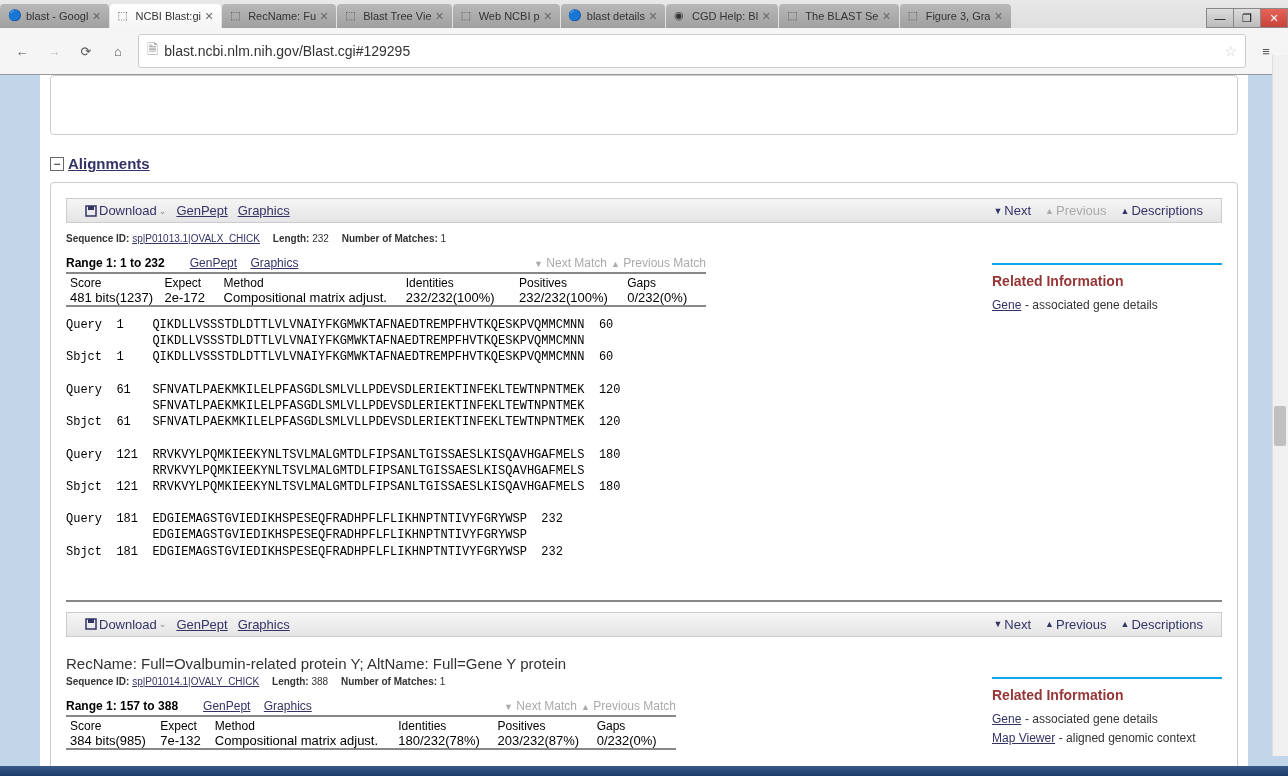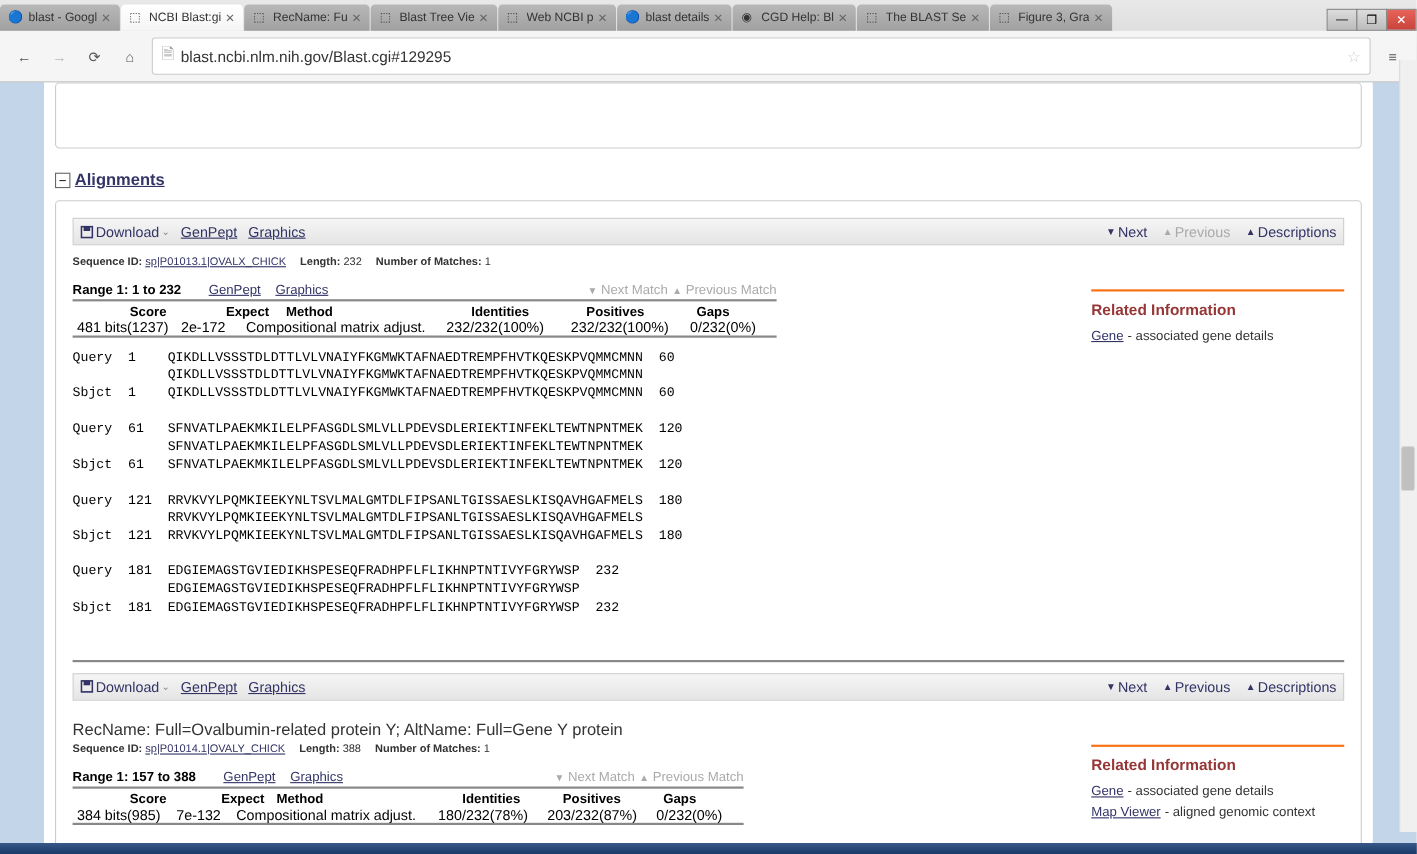--- a/index.html
+++ b/index.html
@@ -30,21 +30,21 @@
     .page-inner { background: #fff; margin: 0 30px; padding: 0 10px 20px; }
     
     .top-panel { border: 1px solid #ccc; background: #fff; margin: 0 0 20px; height: 60px; border-radius: 4px; }
     
     .section-header { display: flex; align-items: center; margin: 10px 0; }
     .collapse-icon { width: 14px; height: 14px; border: 1px solid #666; display: inline-flex; align-items: center; justify-content: center; font-size: 12px; margin-right: 4px; background: #fff; cursor: pointer; }
     .section-link { color: #336; text-decoration: underline; font-size: 15px; font-weight: bold; }
     
     .alignment-container { border: 1px solid #ccc; border-radius: 4px; padding: 15px; background: #fff; }
     
-    .alignment-toolbar { display: flex; align-items: center; background: linear-gradient(#f5f5f5, #e5e5e5); border: 1px solid #ccc; padding: 4px 6px; font-size: 13px; }
+    .alignment-toolbar { display: flex; align-items: center; background: linear-gradient(#f5f5f5, #e5e5e5); border: 1px solid #ccc; padding: 4px 18px; font-size: 13px; }
     .toolbar-left { display: flex; align-items: center; gap: 10px; }
     .toolbar-right { margin-left: auto; display: flex; align-items: center; gap: 14px; }
     .dl-btn { color: #336; cursor: pointer; display: flex; align-items: center; gap: 2px; }
     .toolbar-link { color: #336; text-decoration: underline; cursor: pointer; }
     .nav-link { color: #336; cursor: pointer; display: flex; align-items: center; gap: 2px; }
     .nav-link.disabled { color: #aaa; }
     .triangle-down { font-size: 9px; }
     .triangle-up { font-size: 9px; }
     
     .result-block { padding: 10px 0; }
@@ -55,35 +55,35 @@
     .seq-meta { margin-left: 10px; }
     
     .range-bar { display: flex; align-items: center; font-size: 12px; border-bottom: 2px solid #888; padding-bottom: 2px; margin-bottom: 2px; width: 640px; }
     .range-label { font-weight: bold; }
     .range-links { margin-left: 25px; }
     .range-links a { color: #336; text-decoration: underline; margin-right: 10px; }
     .match-nav { margin-left: auto; display: flex; gap: 4px; }
     .match-nav span { color: #aaa; }
     
     .stats-table { width: 640px; border-bottom: 2px solid #888; margin-bottom: 10px; font-size: 13px; }
-    .stats-header { display: flex; font-weight: bold; font-size: 12px; margin-left: 48px; }
+    .stats-header { display: flex; font-weight: normal; font-size: 12px; }
     .stats-row { display: flex; }
     .stat-score { width: 100px; padding-left: 4px; }
     .stat-expect { width: 60px; }
     .stat-method { width: 185px; }
     .stat-identities { width: 115px; }
     .stat-positives { width: 110px; }
     .stat-gaps { width: 80px; }
     
     .alignment-text { font-family: "Courier New", monospace; font-size: 12px; white-space: pre; line-height: 1.35; margin-bottom: 20px; }
     
     .result-layout { display: flex; gap: 30px; }
     .result-main { flex: 1; }
     .result-side { width: 230px; padding-top: 40px; }
-    .side-header { color: #963636; font-weight: bold; font-size: 14px; border-top: 2px solid #f97316; padding-top: 8px; margin-bottom: 8px; }
+    .side-header { color: #963636; font-weight: bold; font-size: 14px; border-top: 2px solid #0ea5e9; padding-top: 8px; margin-bottom: 8px; }
     .side-link { color: #336; text-decoration: underline; font-size: 12px; }
     .side-text { font-size: 12px; color: #333; }
     .side-row { margin-bottom: 4px; }
     
     .divider-bar { height: 2px; background: #888; margin: 10px 0; }
     
     .save-icon-svg { width: 12px; height: 12px; }
     .chevron { font-size: 9px; color: #888; }
     
     .scroll-indicator { position: fixed; right: 0; top: 55px; bottom: 20px; width: 16px; background: #f0f0f0; border-left: 1px solid #ddd; }

